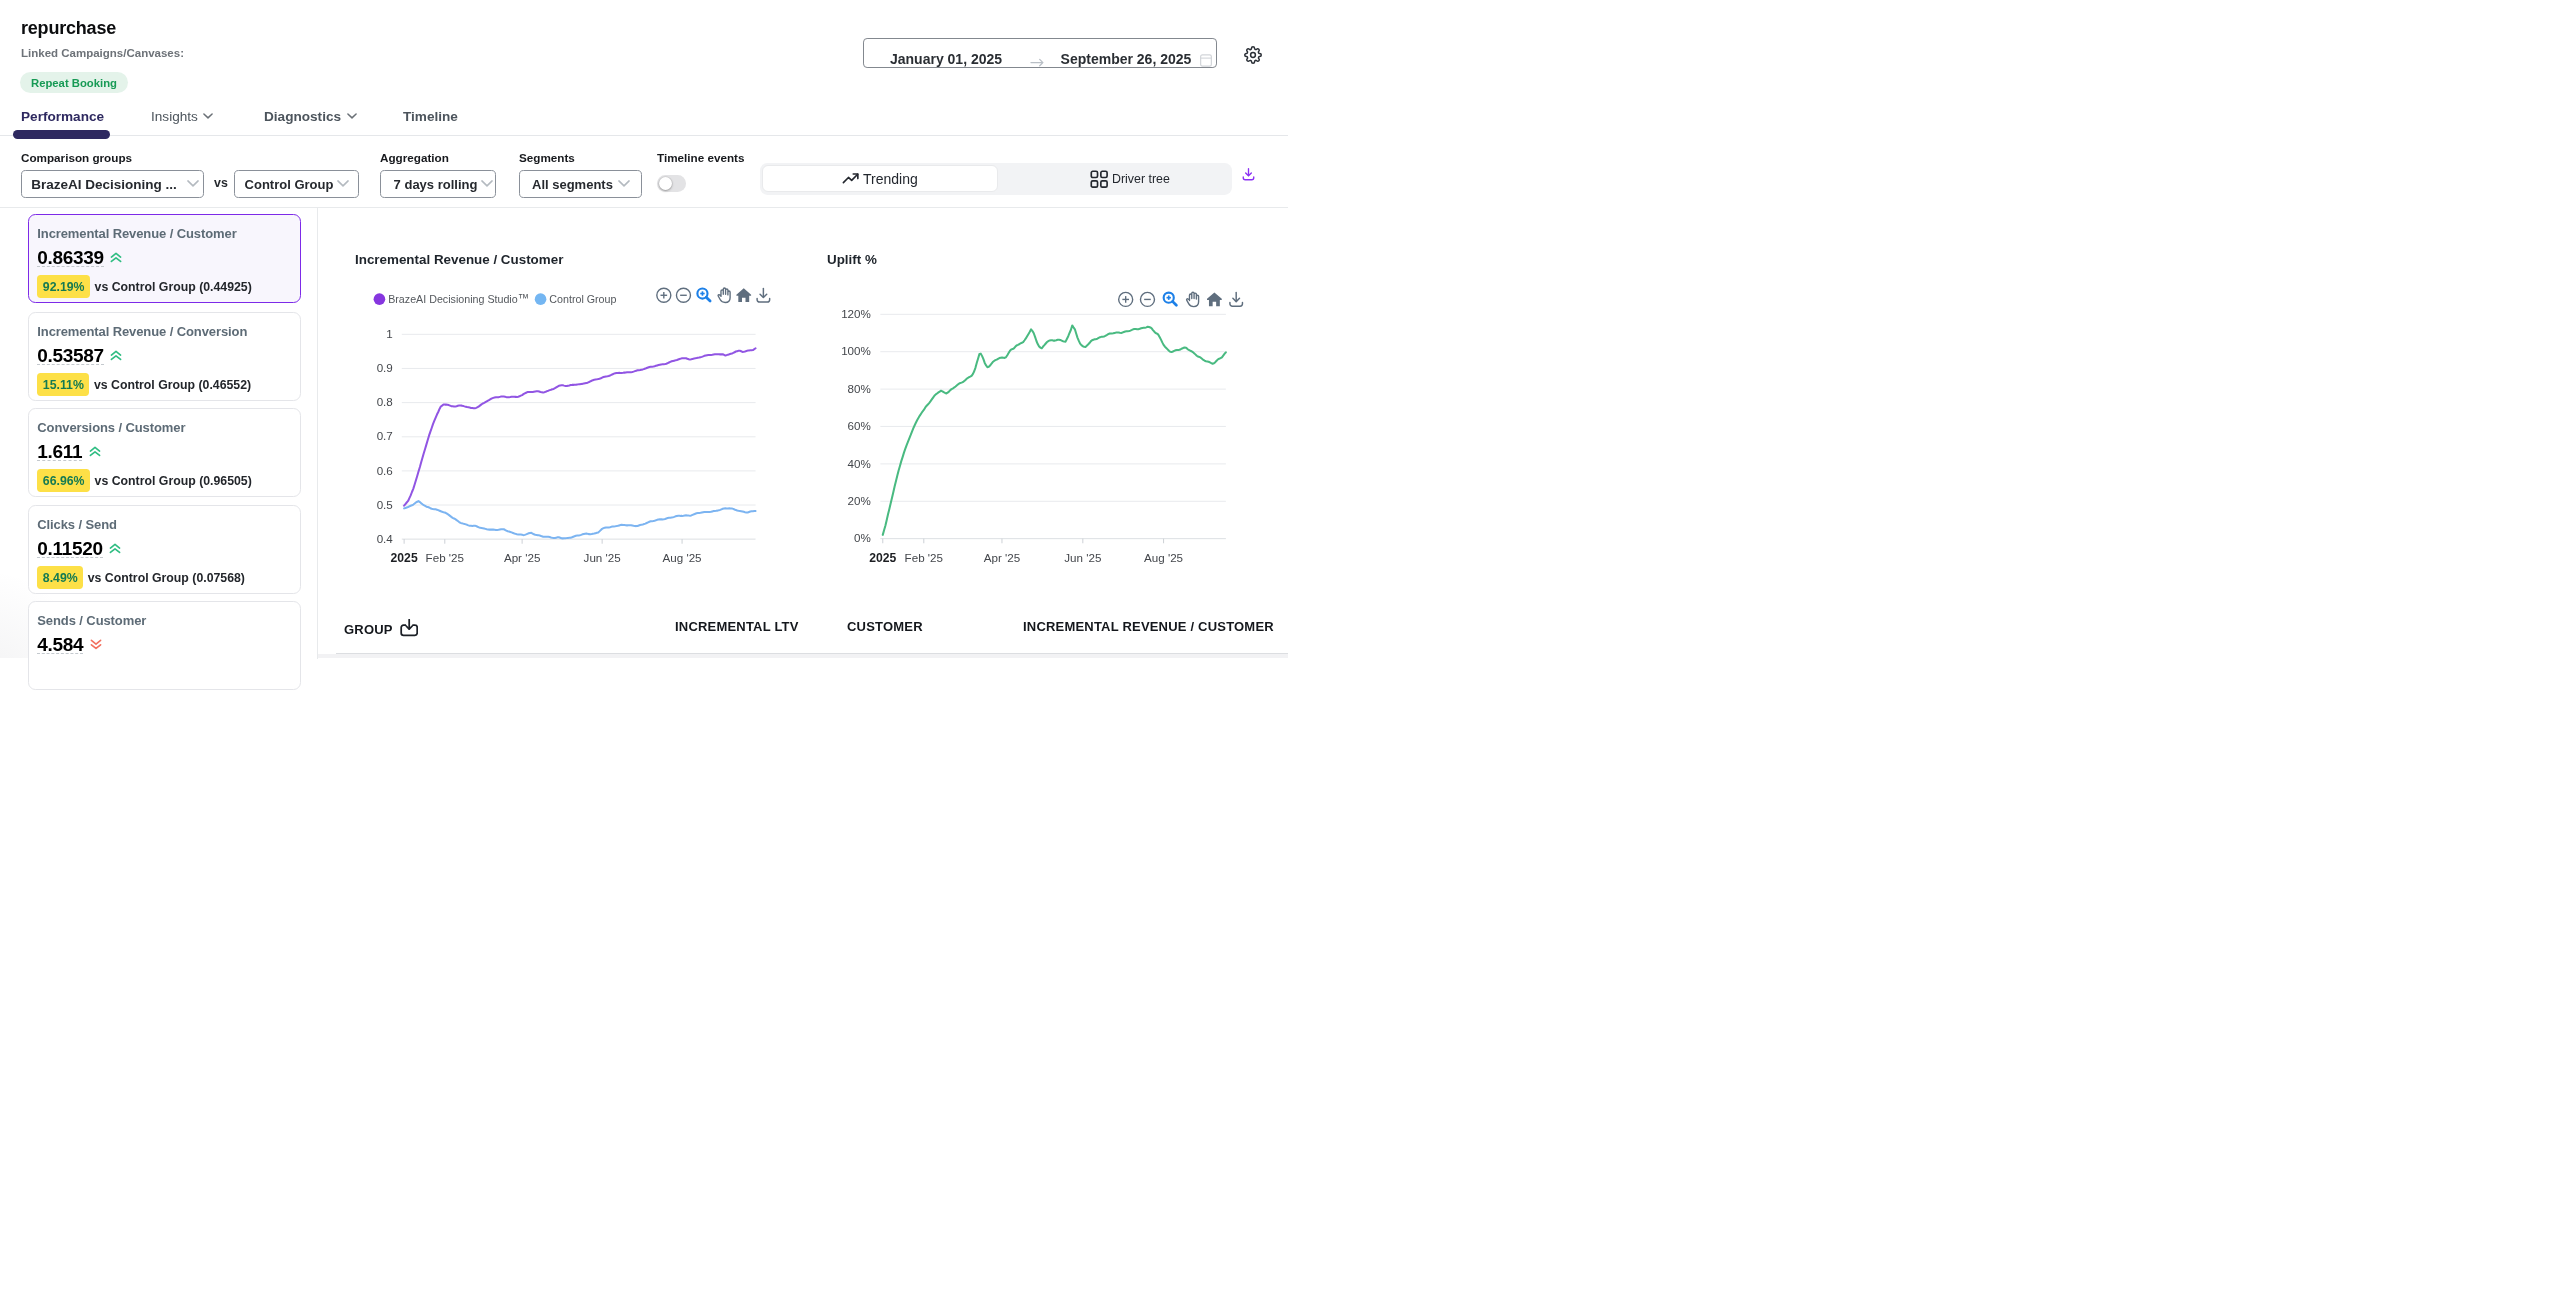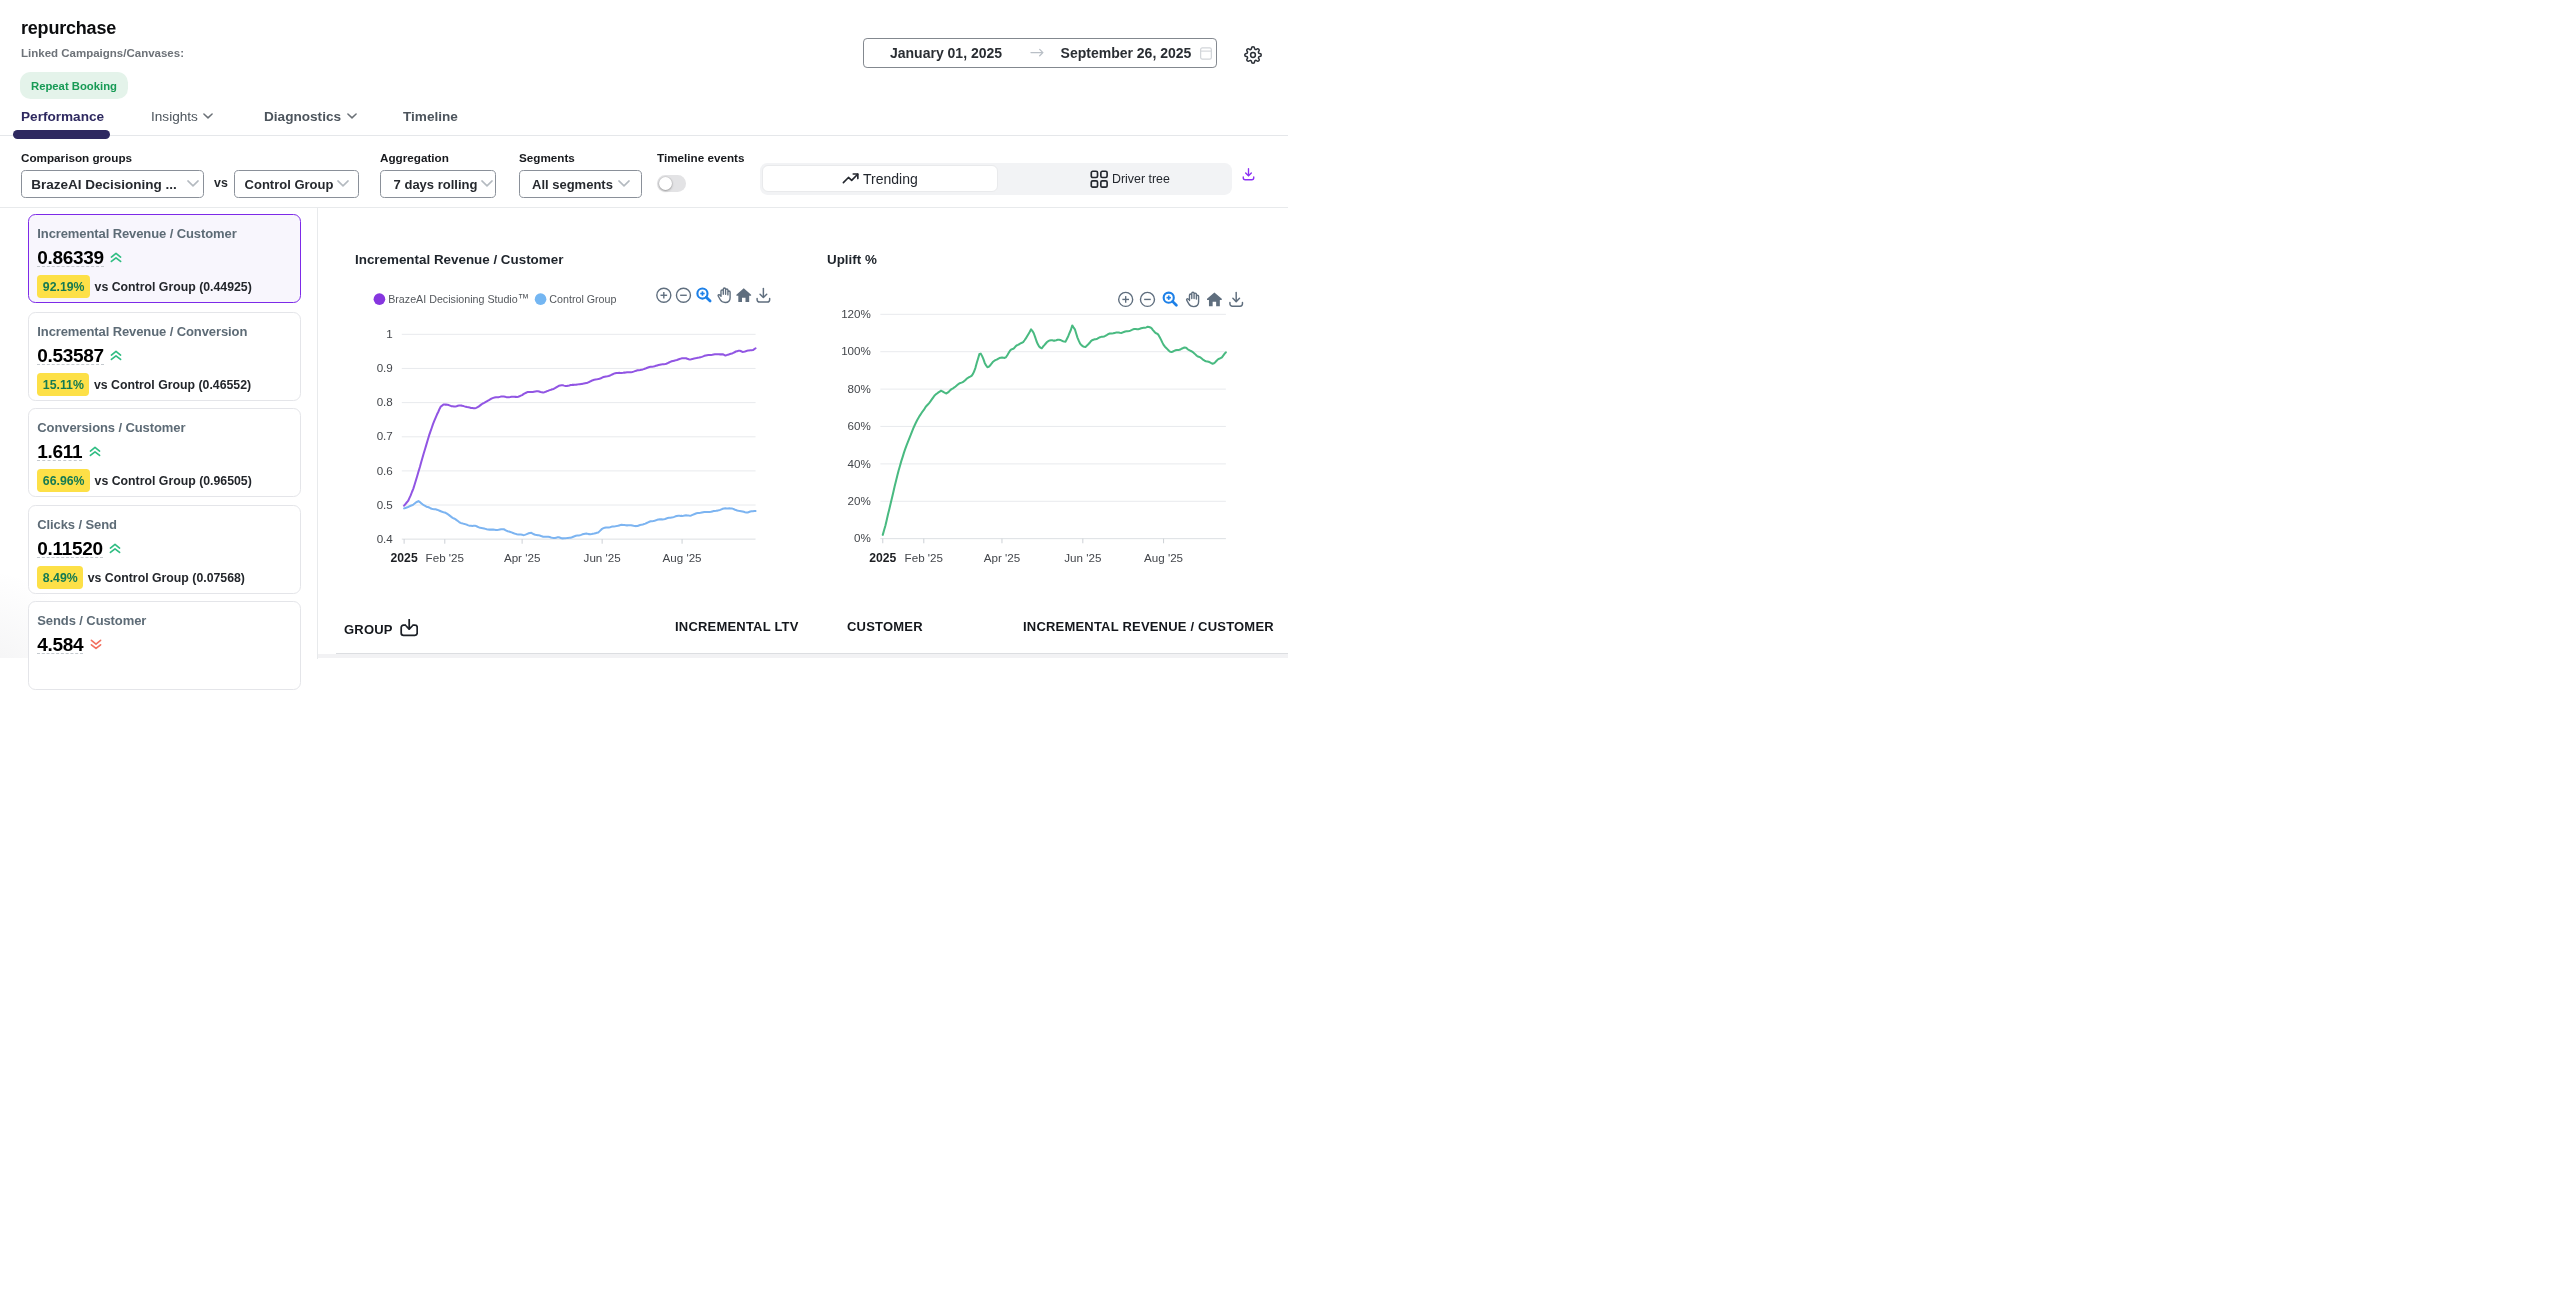--- a/index.html
+++ b/index.html
@@ -1,22 +1,22 @@
 <!DOCTYPE html>
 <html style="font-size:14.8px"><head><meta charset="utf-8">
 <style>
 * {margin:0;padding:0;box-sizing:border-box;}
 html,body {width:1288px;height:658px;overflow:hidden;background:#fff;
  font-family:"Liberation Sans",sans-serif;-webkit-font-smoothing:antialiased;}
 h1 {position:absolute;left:21px;top:18px;font-size:18px;color:#0c0d0f;letter-spacing:-0.2px;}
 .sub {position:absolute;left:21px;top:47px;font-size:11.5px;font-weight:bold;color:#6d7278;}
-.pill {position:absolute;left:20px;top:72px;height:27px;background:#e4f3ea;border-radius:10.6px;
+.pill {position:absolute;left:20px;top:72px;height:21px;background:#e4f3ea;border-radius:10.6px;
  display:flex;align-items:center;padding:9px 11px;font-size:11.3px;font-weight:bold;color:#179a55;}
 .datebox {position:absolute;left:863px;top:38px;width:354px;height:30px;border:0.9px solid #83888f;
- border-radius:4.1px;display:flex;align-items:center;background:#fff;}
+ border-radius:4.1px;display:flex;align-items:flex-end;background:#fff;}
 .datebox .d {font-size:14px;font-weight:bold;color:#2a2e33;}
 .gear {position:absolute;left:1244px;top:46px;}
 .tabs-border {position:absolute;left:0;top:135px;width:1288px;height:0.9px;background:#e5e7ea;}
 .tab {position:absolute;top:109px;font-size:13.6px;font-weight:bold;color:#4c545c;display:flex;align-items:center;}
 .tab.active {color:#2e2960;}
 .tabbar {position:absolute;left:13.4px;top:130px;width:97px;height:8.8px;background:#2e2960;border-radius:4.6px;}
 .flabel {position:absolute;top:151px;font-size:11.7px;font-weight:bold;color:#17191d;}
 .fbox {position:absolute;top:170px;height:28px;border:0.9px solid #8a9099;border-radius:4.6px;background:#fff;
  display:flex;align-items:center;font-size:13px;font-weight:bold;color:#26292e;}
 .vs {position:absolute;top:176px;left:214px;font-size:12.4px;font-weight:bold;color:#26292e;}

